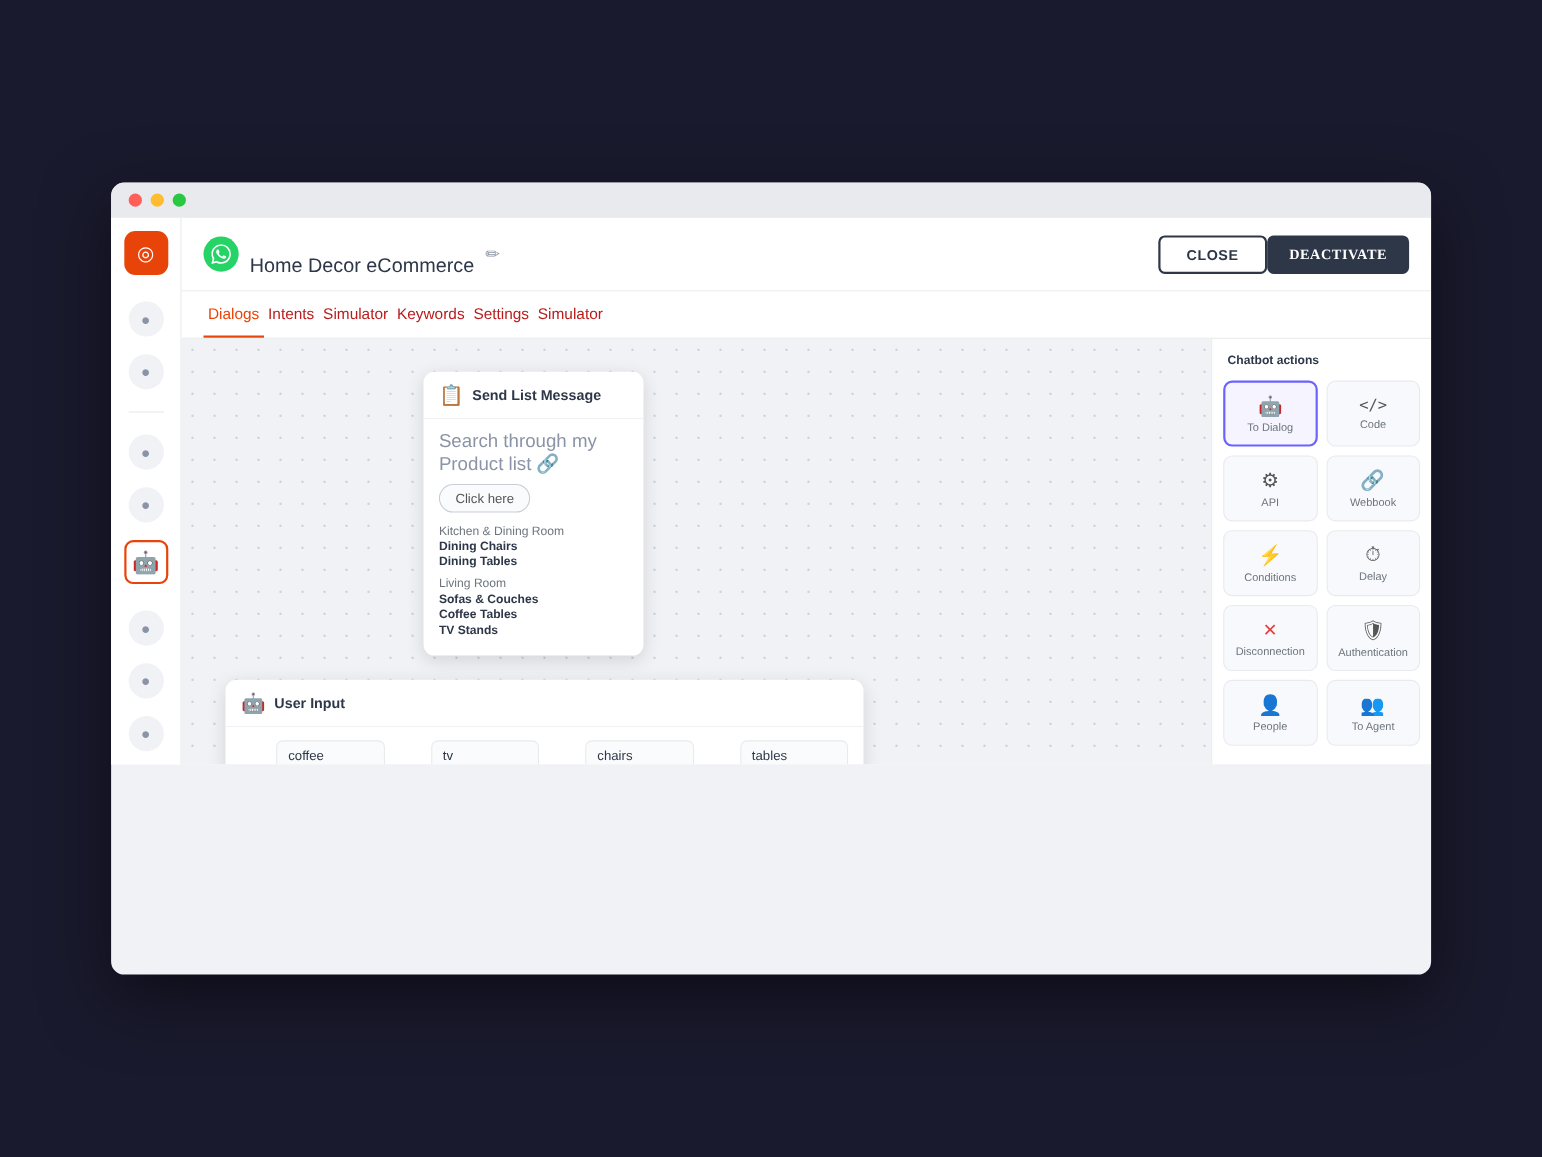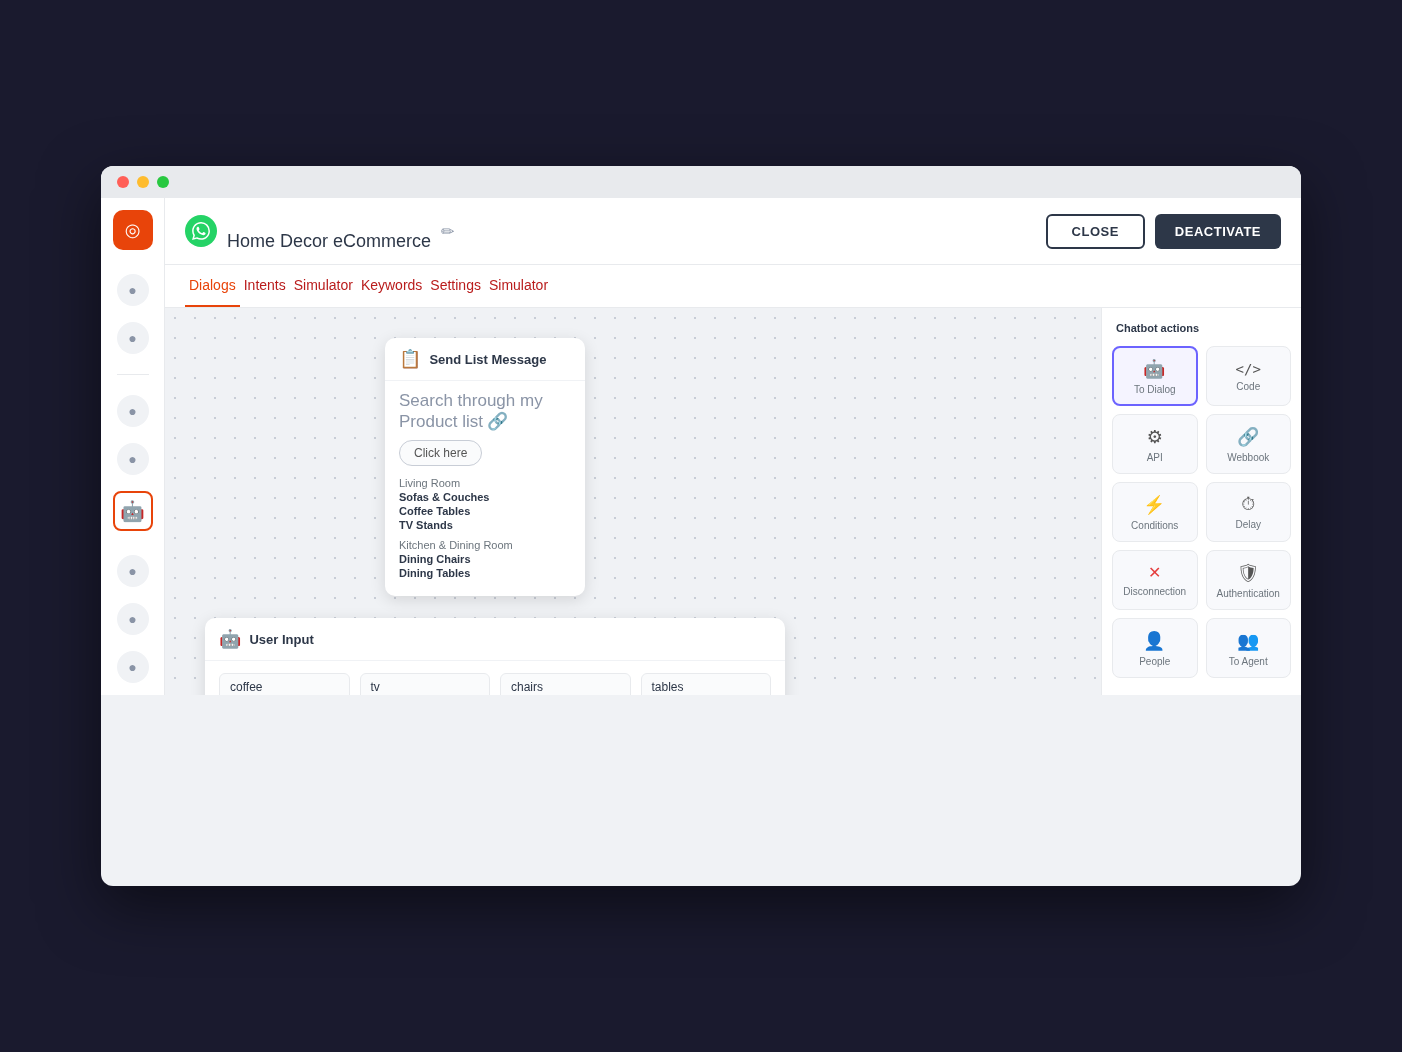--- a/index.html
+++ b/index.html
@@ -112,21 +112,20 @@
       color: #2d3748;
       margin-top: 21px;
     }
     .edit-icon {
       color: #8a94a6;
       cursor: pointer;
       font-size: 16px;
     }
     .top-bar-right {
       display: flex;
-      gap: 10px;
     }
     .btn-close {
       padding: 8px 24px;
       border: 2px solid #2d3748;
       background: #fff;
       border-radius: 6px;
       font-weight: 600;
       font-size: 13px;
       cursor: pointer;
       color: #2d3748;
@@ -135,20 +134,21 @@
     .btn-deactivate {
       padding: 8px 20px;
       background: #2d3748;
       border: none;
       border-radius: 6px;
       font-weight: 600;
       font-size: 13px;
       cursor: pointer;
       color: #fff;
       letter-spacing: 0.5px;
+      font-family: Liberation Serif, serif;
     }
     .tabs {
       display: flex;
       padding: 0 20px;
       background: #fff;
       border-bottom: 1px solid #e8eaed;
     }
     .tab {
       padding: 12px 4px;
       font-size: 14px;
@@ -253,20 +253,21 @@
       padding: 12px 14px;
     }
     .input-chip {
       flex: 1;
       padding: 6px 10px;
       border: 1px solid #e8eaed;
       border-radius: 6px;
       font-size: 12px;
       color: #2d3748;
       background: #fafbfc;
+      margin-left: 32px;
     }
     
     .chatbot-actions {
       width: 200px;
       background: #fff;
       border-left: 1px solid #e8eaed;
       padding: 14px 10px;
       overflow-y: auto;
     }
     .chatbot-actions-title {
@@ -370,30 +371,30 @@
               <span class="node-header-title">Send List Message</span>
             </div>
             <div class="node-body">
               <div class="node-subtitle">
                 <span>Search through my Product list</span>
                 <span> 🔗</span>
               </div>
               <div class="node-btn">Click here</div>
 
               <div class="node-list-section">
+                <div class="node-list-item">Kitchen &amp; Dining Room</div>
+                <div class="node-list-item bold">Dining Chairs</div>
+                <div class="node-list-item bold">Dining Tables</div>
+              </div>
+
+              <div class="node-list-section">
                 <div class="node-list-item">Living Room</div>
                 <div class="node-list-item bold">Sofas &amp; Couches</div>
                 <div class="node-list-item bold">Coffee Tables</div>
                 <div class="node-list-item bold">TV Stands</div>
-              </div>
-
-              <div class="node-list-section">
-                <div class="node-list-item">Kitchen &amp; Dining Room</div>
-                <div class="node-list-item bold">Dining Chairs</div>
-                <div class="node-list-item bold">Dining Tables</div>
               </div>
             </div>
           </div>
 
           <div class="node-user-input" style="position:absolute; top:310px; left:40px;">
             <div class="node-header">
               <span class="node-header-icon">🤖</span>
               <span class="node-header-title">User Input</span>
             </div>
             <div class="input-chips">

